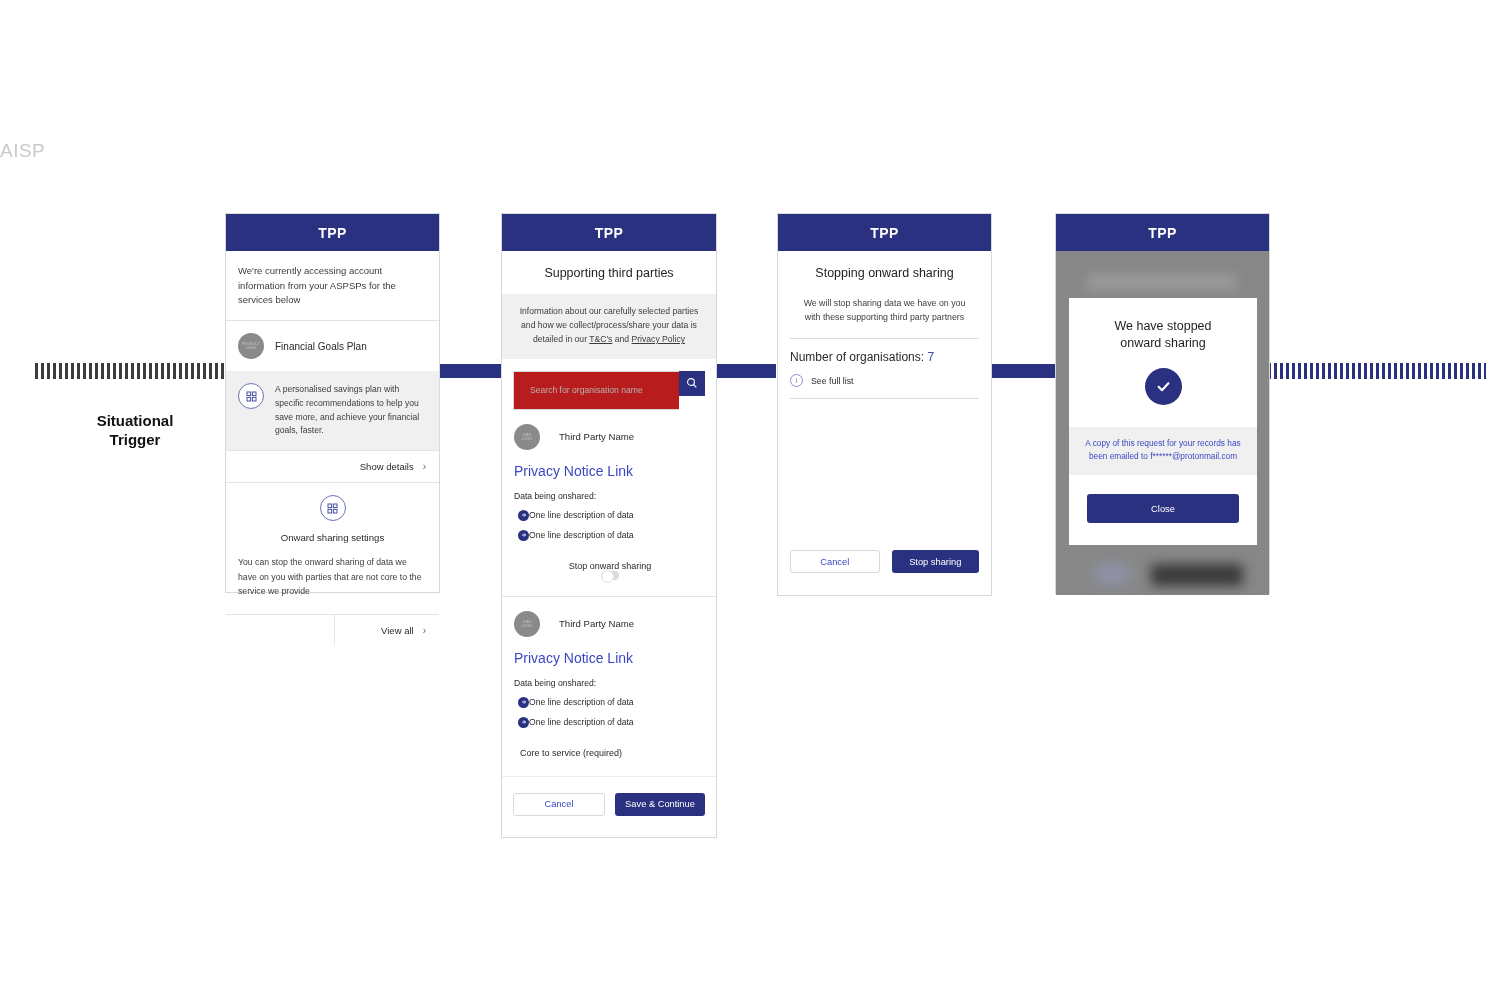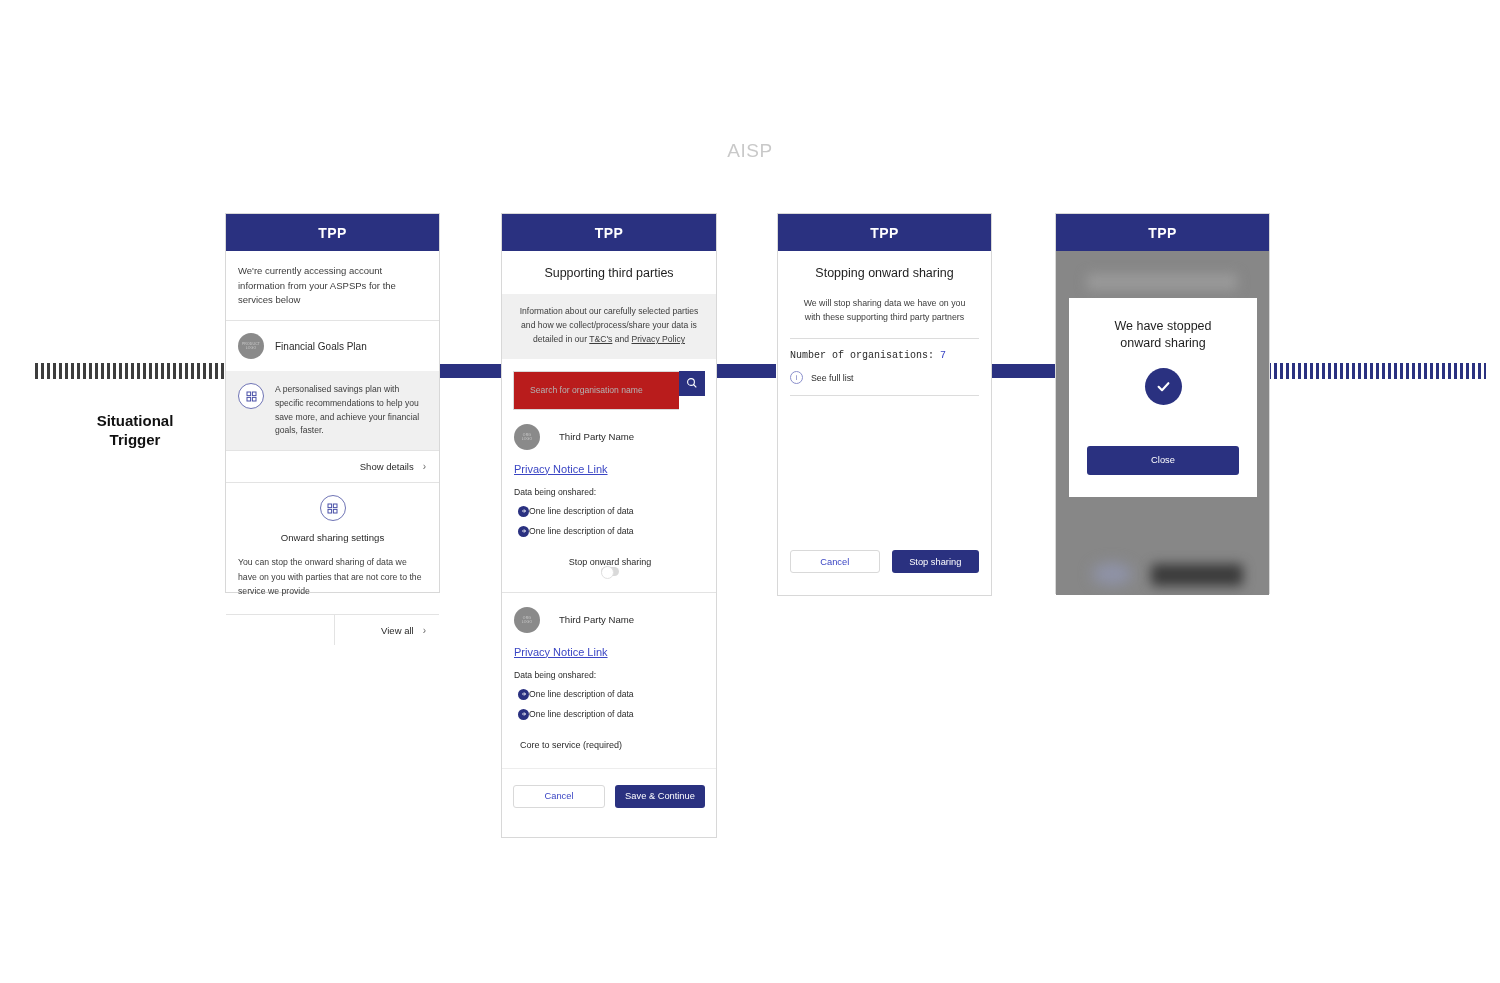--- a/index.html
+++ b/index.html
@@ -9,21 +9,20 @@
     font-family:"Liberation Sans","DejaVu Sans",sans-serif;
     position:relative;
     overflow:hidden;
     -webkit-font-smoothing:antialiased;
   }
   .canvas{position:absolute;inset:0;}
 
   
   .flow-title{
     position:absolute;left:0;top:140px;width:1500px;
-    text-align:center;
     font-size:19px;color:#c9c9c9;letter-spacing:.5px;
   }
 
   
   .rail{
     position:absolute;height:16px;top:363px;
   }
   .rail-left{
     left:35px;width:190px;
     background:repeating-linear-gradient(to right,#3d3d3d 0 3px,#ffffff 3px 6px);
@@ -118,21 +117,21 @@
     display:flex;align-items:center;padding-left:16px;font-size:8.6px;color:#b4b4b4;
     background:#b91c1c;box-sizing:border-box;
   }
   .search-btn{
     width:26px;height:25px;background:#2a3180;display:flex;align-items:center;
     justify-content:center;box-sizing:border-box;flex:none;
   }
   .tp-row{display:flex;align-items:center;gap:19px;padding:4px 12px 6px 12px;}
   .tp-row .nm{font-size:9.6px;color:#2a2a2a;}
   .pn-link{
-    padding:7px 12px 3px 12px;font-size:11px;color:#3b46c4;text-decoration:underline;
+    padding:7px 12px 3px 12px;font-size:14px;color:#3b46c4;
   }
   .lbl-onshared{padding:9px 12px 4px 12px;font-size:8.6px;color:#2a2a2a;}
   .bullet{
     display:flex;align-items:center;padding:5px 12px 4px 16px;
   }
   .arrow-dot{
     width:11px;height:11px;border-radius:50%;background:#2a3180;flex:none;
     display:flex;align-items:center;justify-content:center;
   }
   .bullet .bt{font-size:8.6px;color:#2a2a2a;}
@@ -159,21 +158,21 @@
   }
   .btn-ghost{background:#fff;border:1px solid #d9d9d9;color:#3b46c4;}
   .btn-primary{background:#2a3180;color:#fff;}
 
   
   .p3-sub{
     text-align:center;font-size:8.8px;color:#3c3c3c;line-height:1.6;
     padding:2px 18px 14px 18px;
   }
   .hr-in{height:1px;background:#dcdcdc;margin:0 12px;}
-  .numorg{padding:11px 12px 3px 12px;font-size:10px;color:#2a2a2a;font-family:Liberation Mono, monospace;}
+  .numorg{padding:11px 12px 3px 12px;font-size:12px;color:#2a2a2a;}
   .numorg b{color:#3b46c4;font-weight:normal;}
   .fulllist{display:flex;align-items:center;gap:8px;padding:7px 12px 11px 12px;}
   .info-ring{
     width:11px;height:11px;border-radius:50%;border:1px solid #8b90cc;flex:none;
     display:flex;align-items:center;justify-content:center;
     font-size:7px;color:#6a70b8;line-height:1;
   }
   .fulllist .fl{font-size:8.8px;color:#2a2a2a;}
   .p3-spacer{flex:1;}
   .p3-btns{display:flex;gap:12px;padding:0 12px 22px 12px;}
@@ -409,20 +408,21 @@
           <div>We have stopped</div>
           <div>onward sharing</div>
         </div>
         <div class="check-wrap">
           <div class="check-circle">
             <svg width="19" height="19" viewBox="0 0 19 19">
                 <path d="M4.6 9.8 8 13.2 14.4 6.2" fill="none" stroke="#ffffff" stroke-width="2.1" stroke-linecap="round" stroke-linejoin="round"></path>
               </svg>
           </div>
         </div>
+        <div class="modal-grey">A copy of this request for your records has been emailed to f******@protonmail.com</div>
         <div class="modal-btnwrap">
           <div class="btn-close">Close</div>
         </div>
       </div>
     </div>
   </div>
 
 </div>
 
 </body></html>

